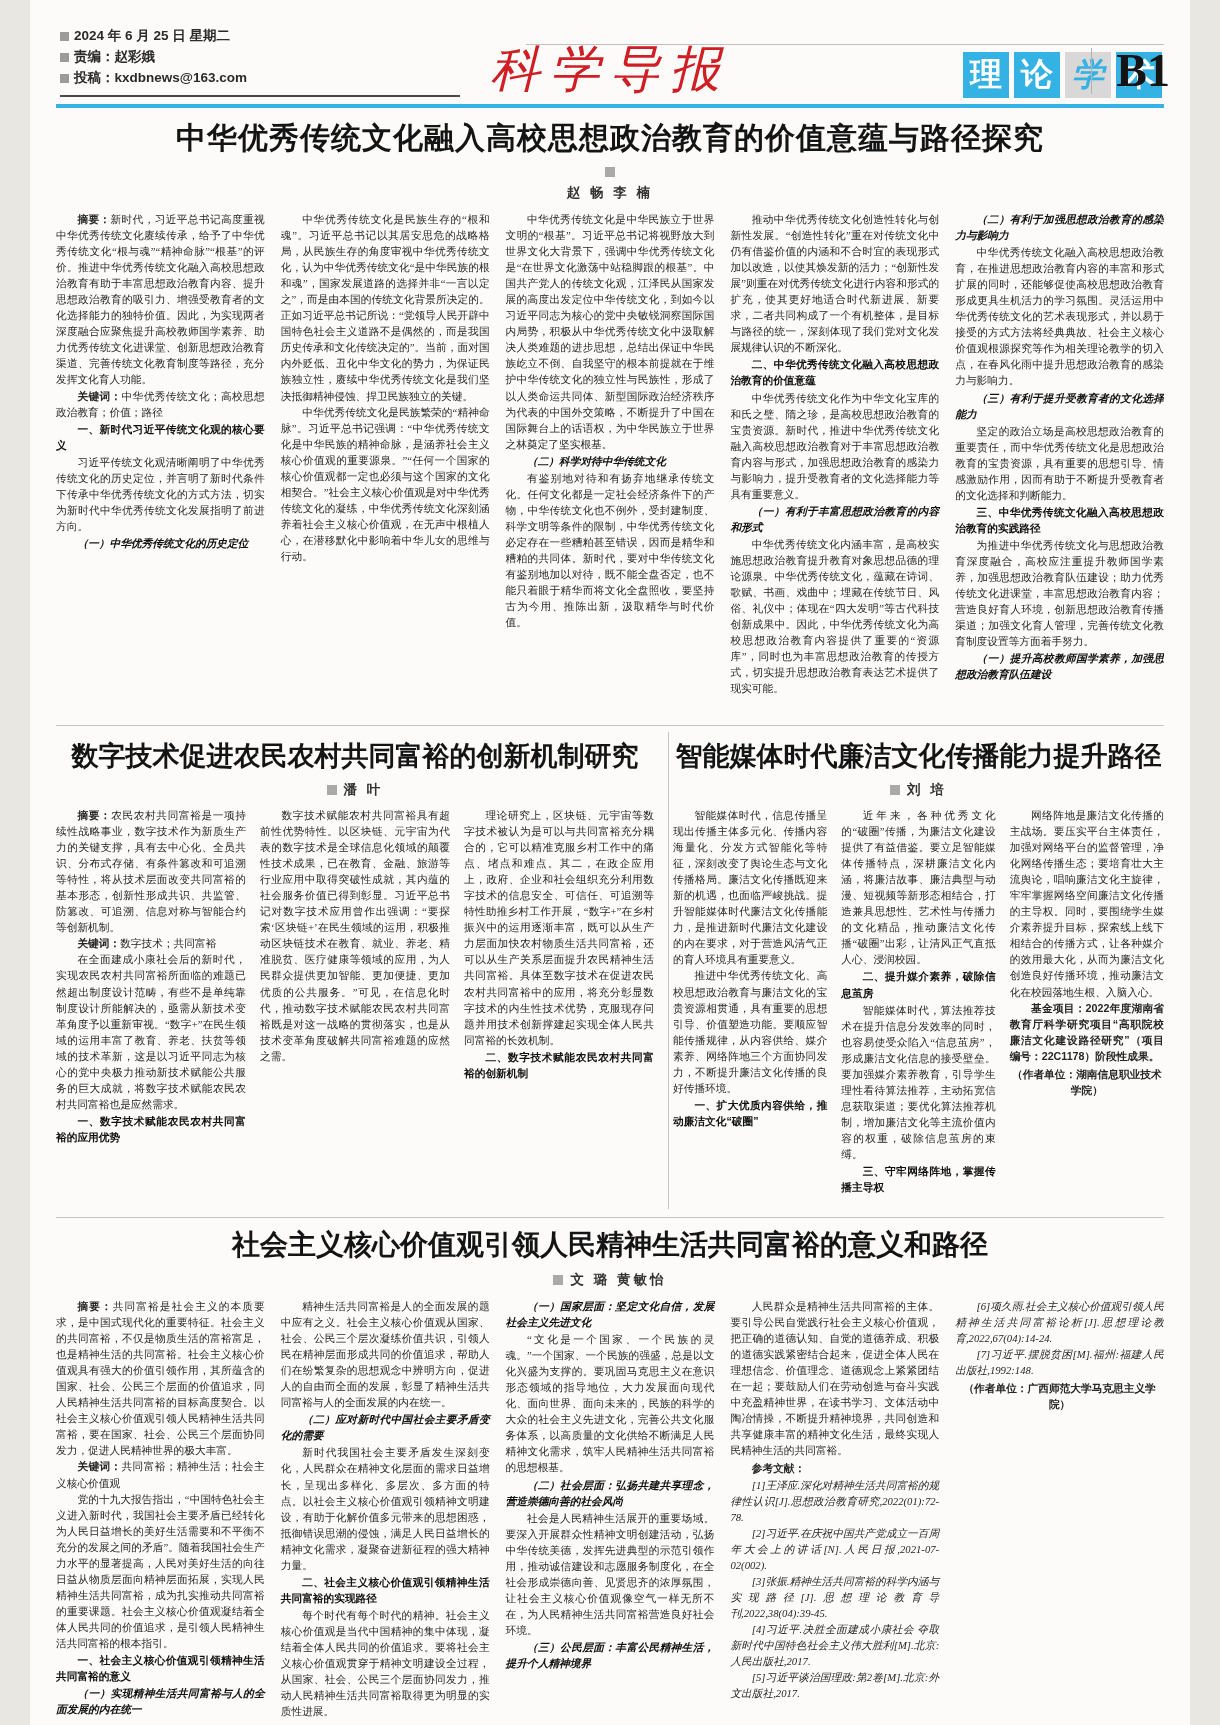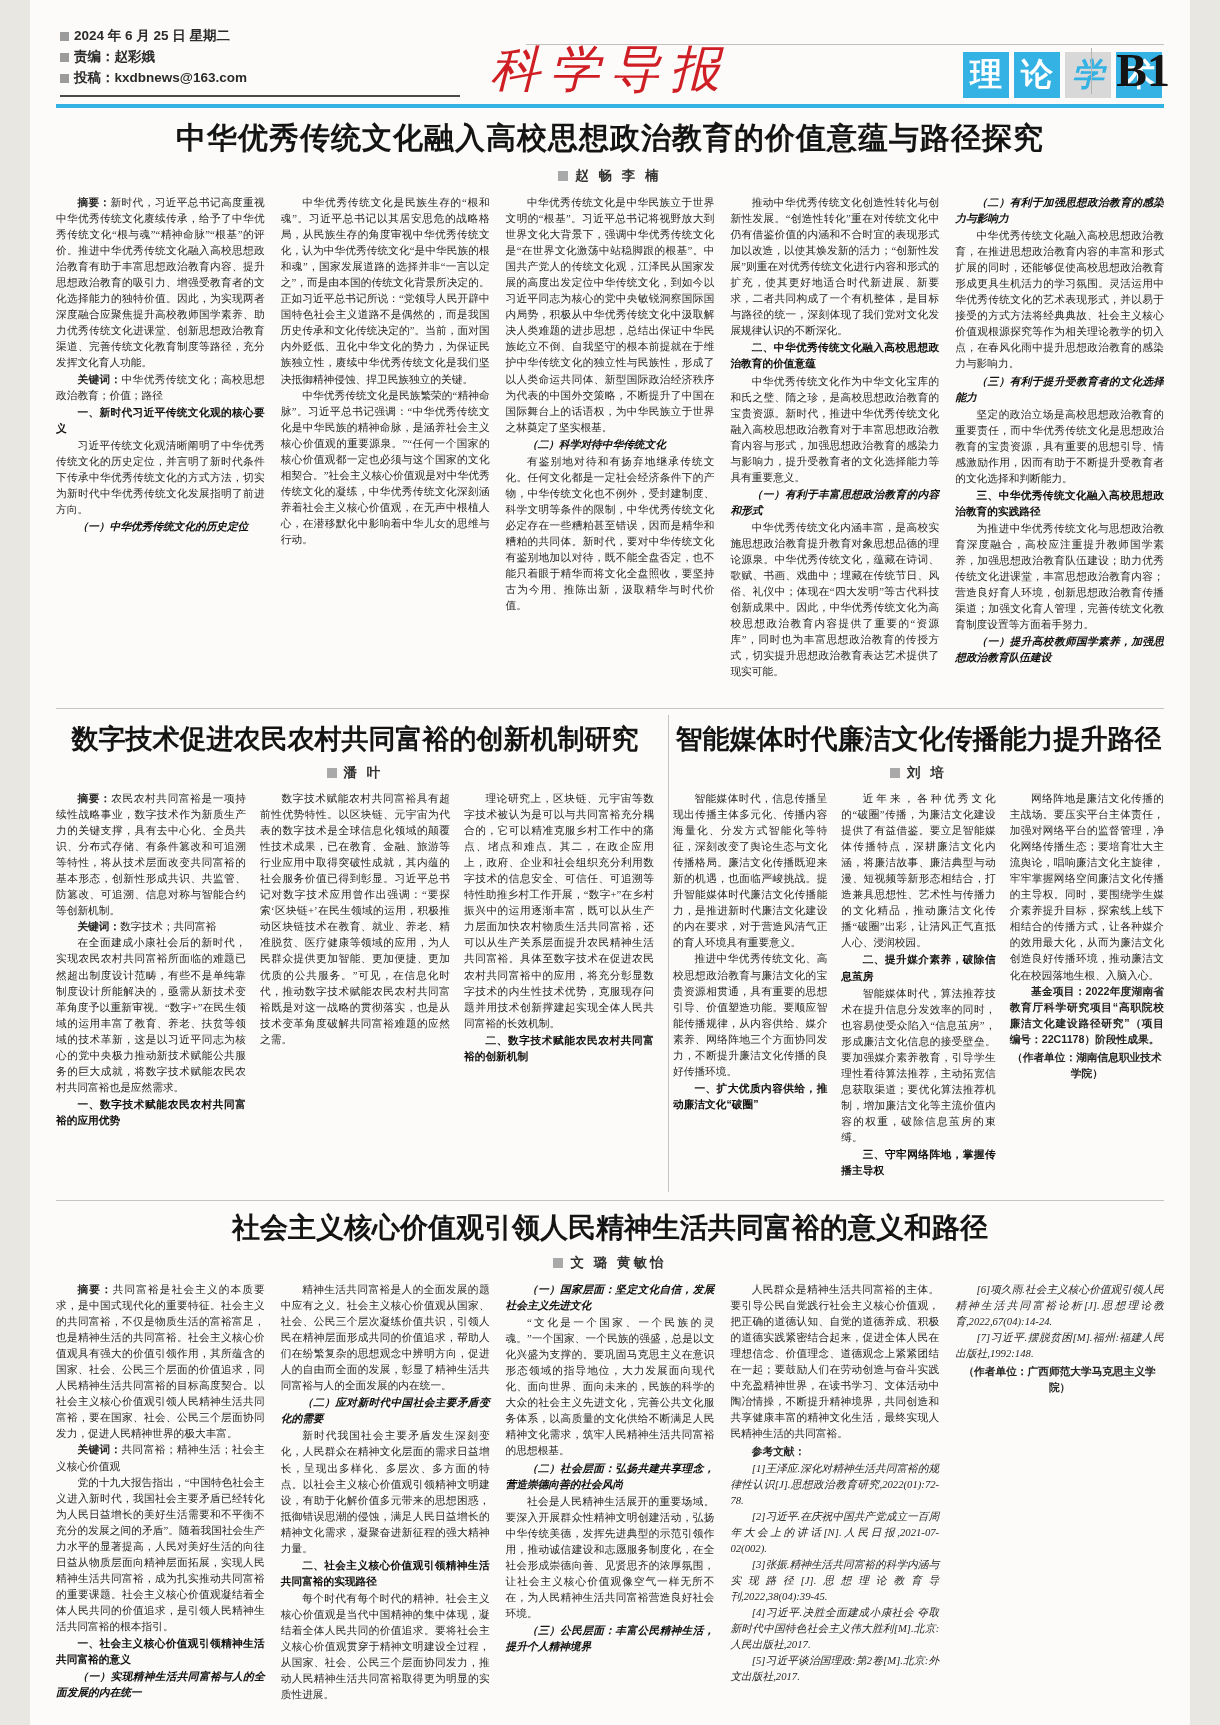--- a/index.html
+++ b/index.html
@@ -39,21 +39,21 @@
   .p-h1{font-family:"Liberation Sans","DejaVu Sans",sans-serif;font-weight:700;text-indent:2em;
         color:#111;margin:1px 0;}
   .p-h2{font-weight:700;font-style:italic;text-indent:2em;color:#111;margin:1px 0;}
   .p-refh{font-family:"Liberation Sans","DejaVu Sans",sans-serif;font-weight:700;text-indent:2em;margin-top:2px;}
   .p-ref{font-style:italic;}
   .p-note{font-family:"Liberation Sans","DejaVu Sans",sans-serif;font-weight:700;}
   .p-affil{font-family:"Liberation Sans","DejaVu Sans",sans-serif;font-weight:700;text-align:center;margin-top:2px;}
   .hr{border:0;border-top:1px solid #c6c4c0;margin:8px 0 6px 0;}
   
   .a1-title{font-size:30px;letter-spacing:1px;margin-top:10px;}
-  .a1-byline{margin:8px 0 9px 0;}
+  .a1-byline{margin:8px 0 9px 0;flex-direction:column;}
   .a1-cols{column-count:5;column-gap:16px;height:506px;}
   
   .mid-row{display:flex;align-items:stretch;}
   .mid-left{width:612px;padding-right:14px;box-sizing:border-box;}
   .mid-right{flex:1;border-left:1px solid #c6c4c0;padding-left:4px;box-sizing:border-box;}
   .mid-title{font-size:27px;margin-top:6px;}
   .mid-byline{margin:7px 0 8px 0;}
   .mid-cols{column-count:3;column-gap:14px;height:402px;}
   
   .a4-title{font-size:28px;margin-top:8px;}

